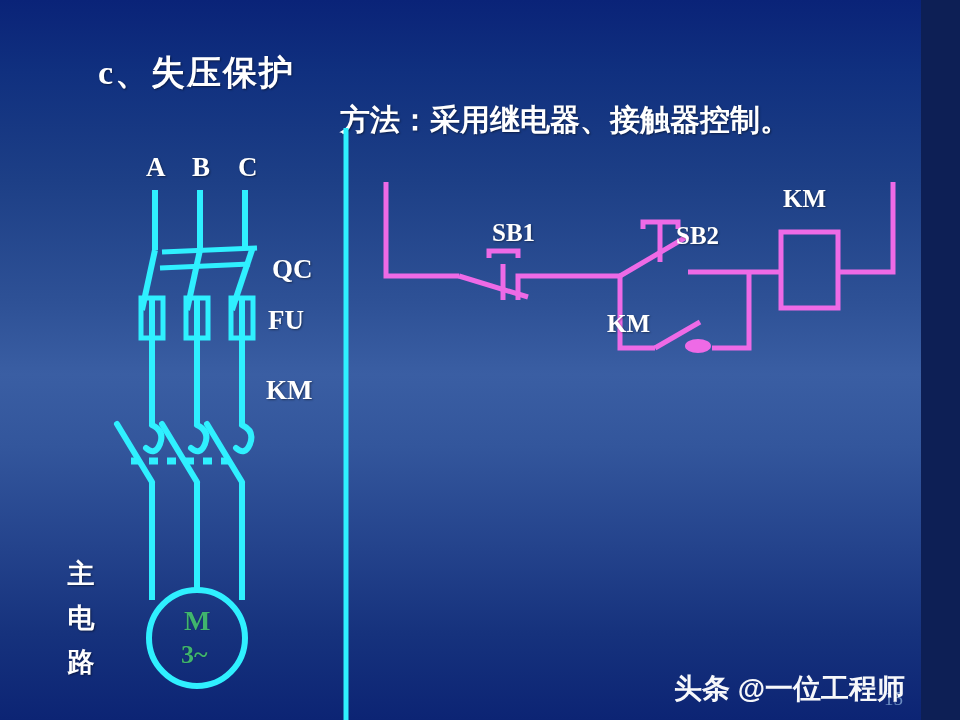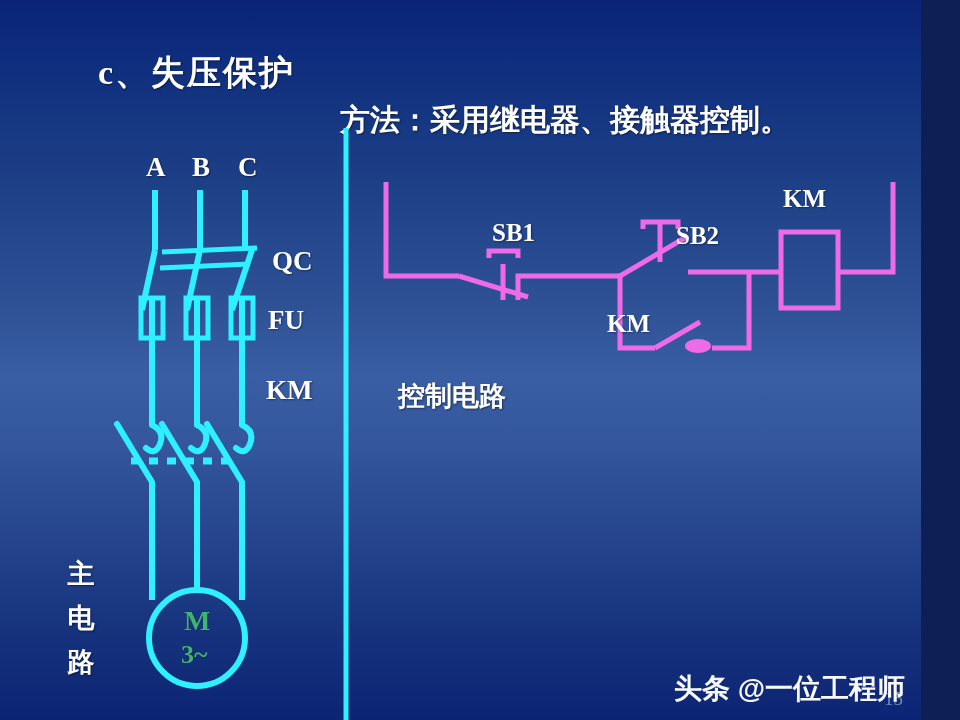--- a/index.html
+++ b/index.html
@@ -192,21 +192,21 @@
       <line x1="242" y1="482" x2="242" y2="600"></line>
     </g>
 
     <circle cx="197" cy="638" r="48" stroke="#2ff0ff" stroke-width="6" fill="none"></circle>
   </svg>
 
   <div class="phase-label" style="left:146px; top:152px;">A</div>
   <div class="phase-label" style="left:192px; top:152px;">B</div>
   <div class="phase-label" style="left:238px; top:152px;">C</div>
 
-  <div class="dev-label" style="left:272px; top:246px;">QC</div>
+  <div class="dev-label" style="left:272px; top:254px;">QC</div>
   <div class="dev-label" style="left:268px; top:305px;">FU</div>
   <div class="dev-label" style="left:266px; top:375px;">KM</div>
 
   <div class="motor-letter" style="left:184px; top:605px; font-size:28px;">M</div>
   <div class="motor-letter" style="left:181px; top:640px; font-size:26px;">3~</div>
 
   <div class="main-circuit-label">
     <div>主</div>
     <div>电</div>
     <div>路</div>
@@ -238,19 +238,18 @@
 
       <polyline points="838,272 893,272 893,182"></polyline>
     </g>
   </svg>
 
   <div class="ctrl-label" style="left:492px; top:219px;">SB1</div>
   <div class="ctrl-label" style="left:676px; top:222px;text-align:right;">SB2</div>
   <div class="ctrl-label" style="left:607px; top:310px;">KM</div>
   <div class="ctrl-label" style="left:783px; top:185px;">KM</div>
 
-  <div class="ctrl-caption">控制电路</div>
 
 
   <div class="page-no">15</div>
   <div class="watermark">头条 @一位工程师</div>
 
 </div>
 
 </body></html>

